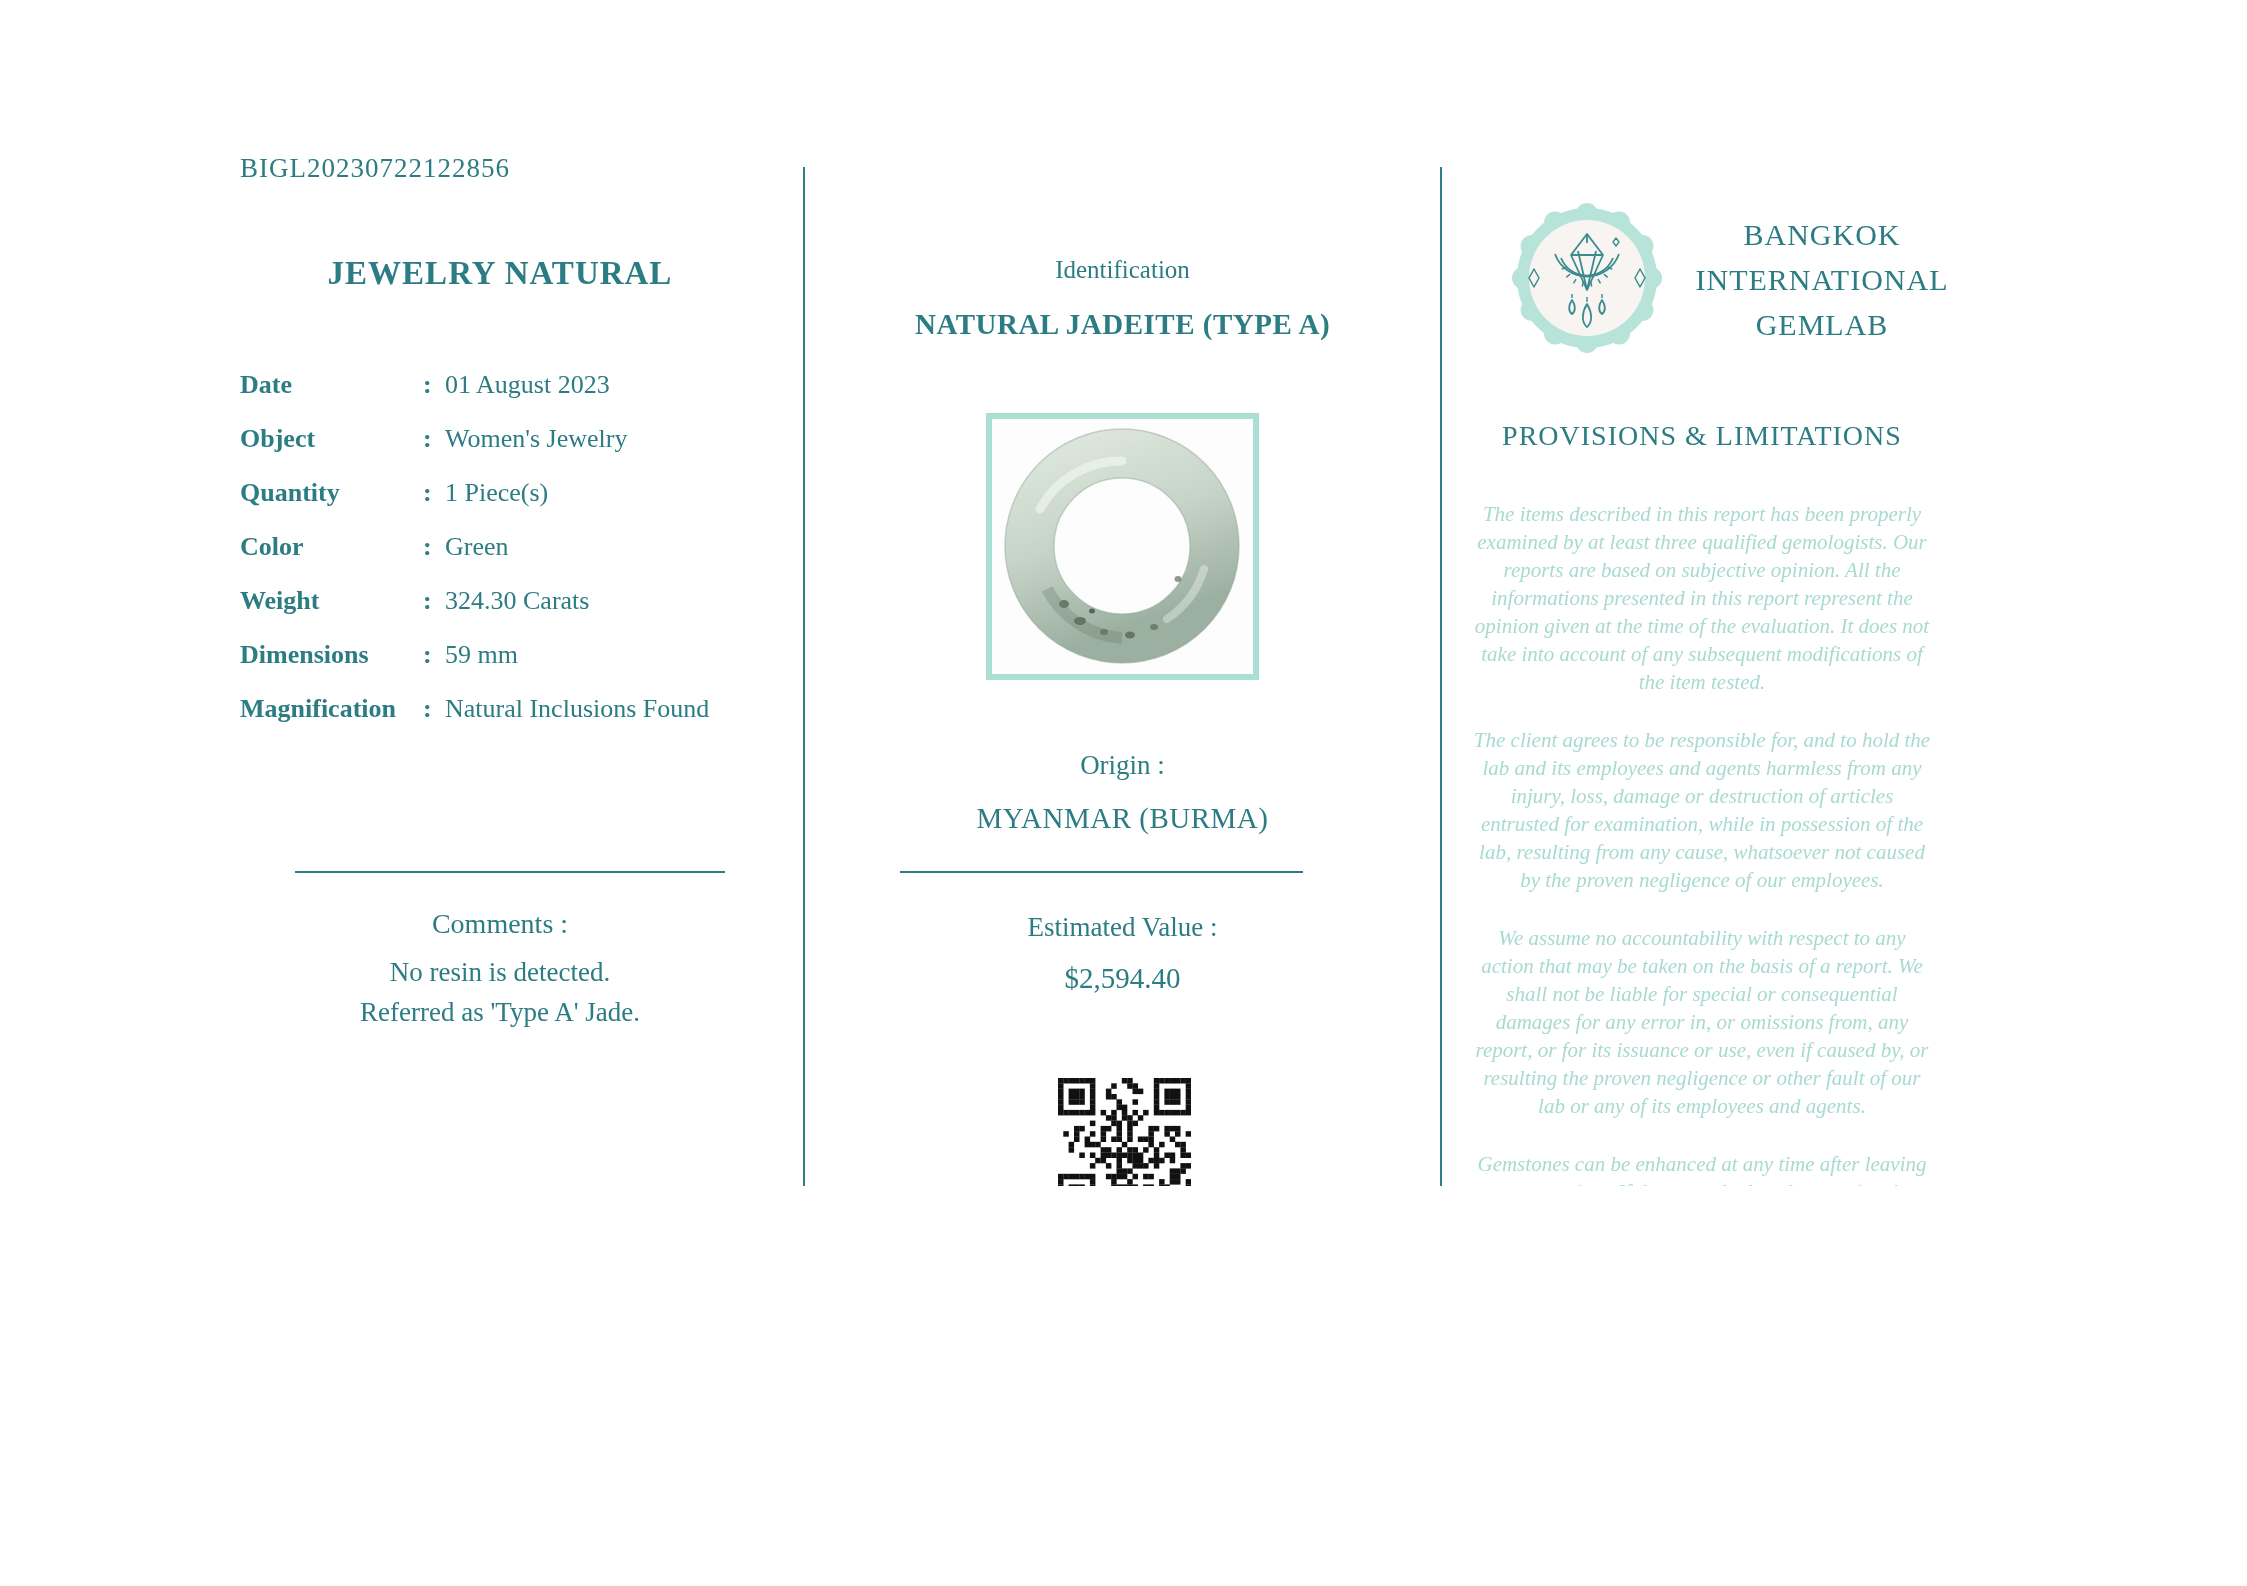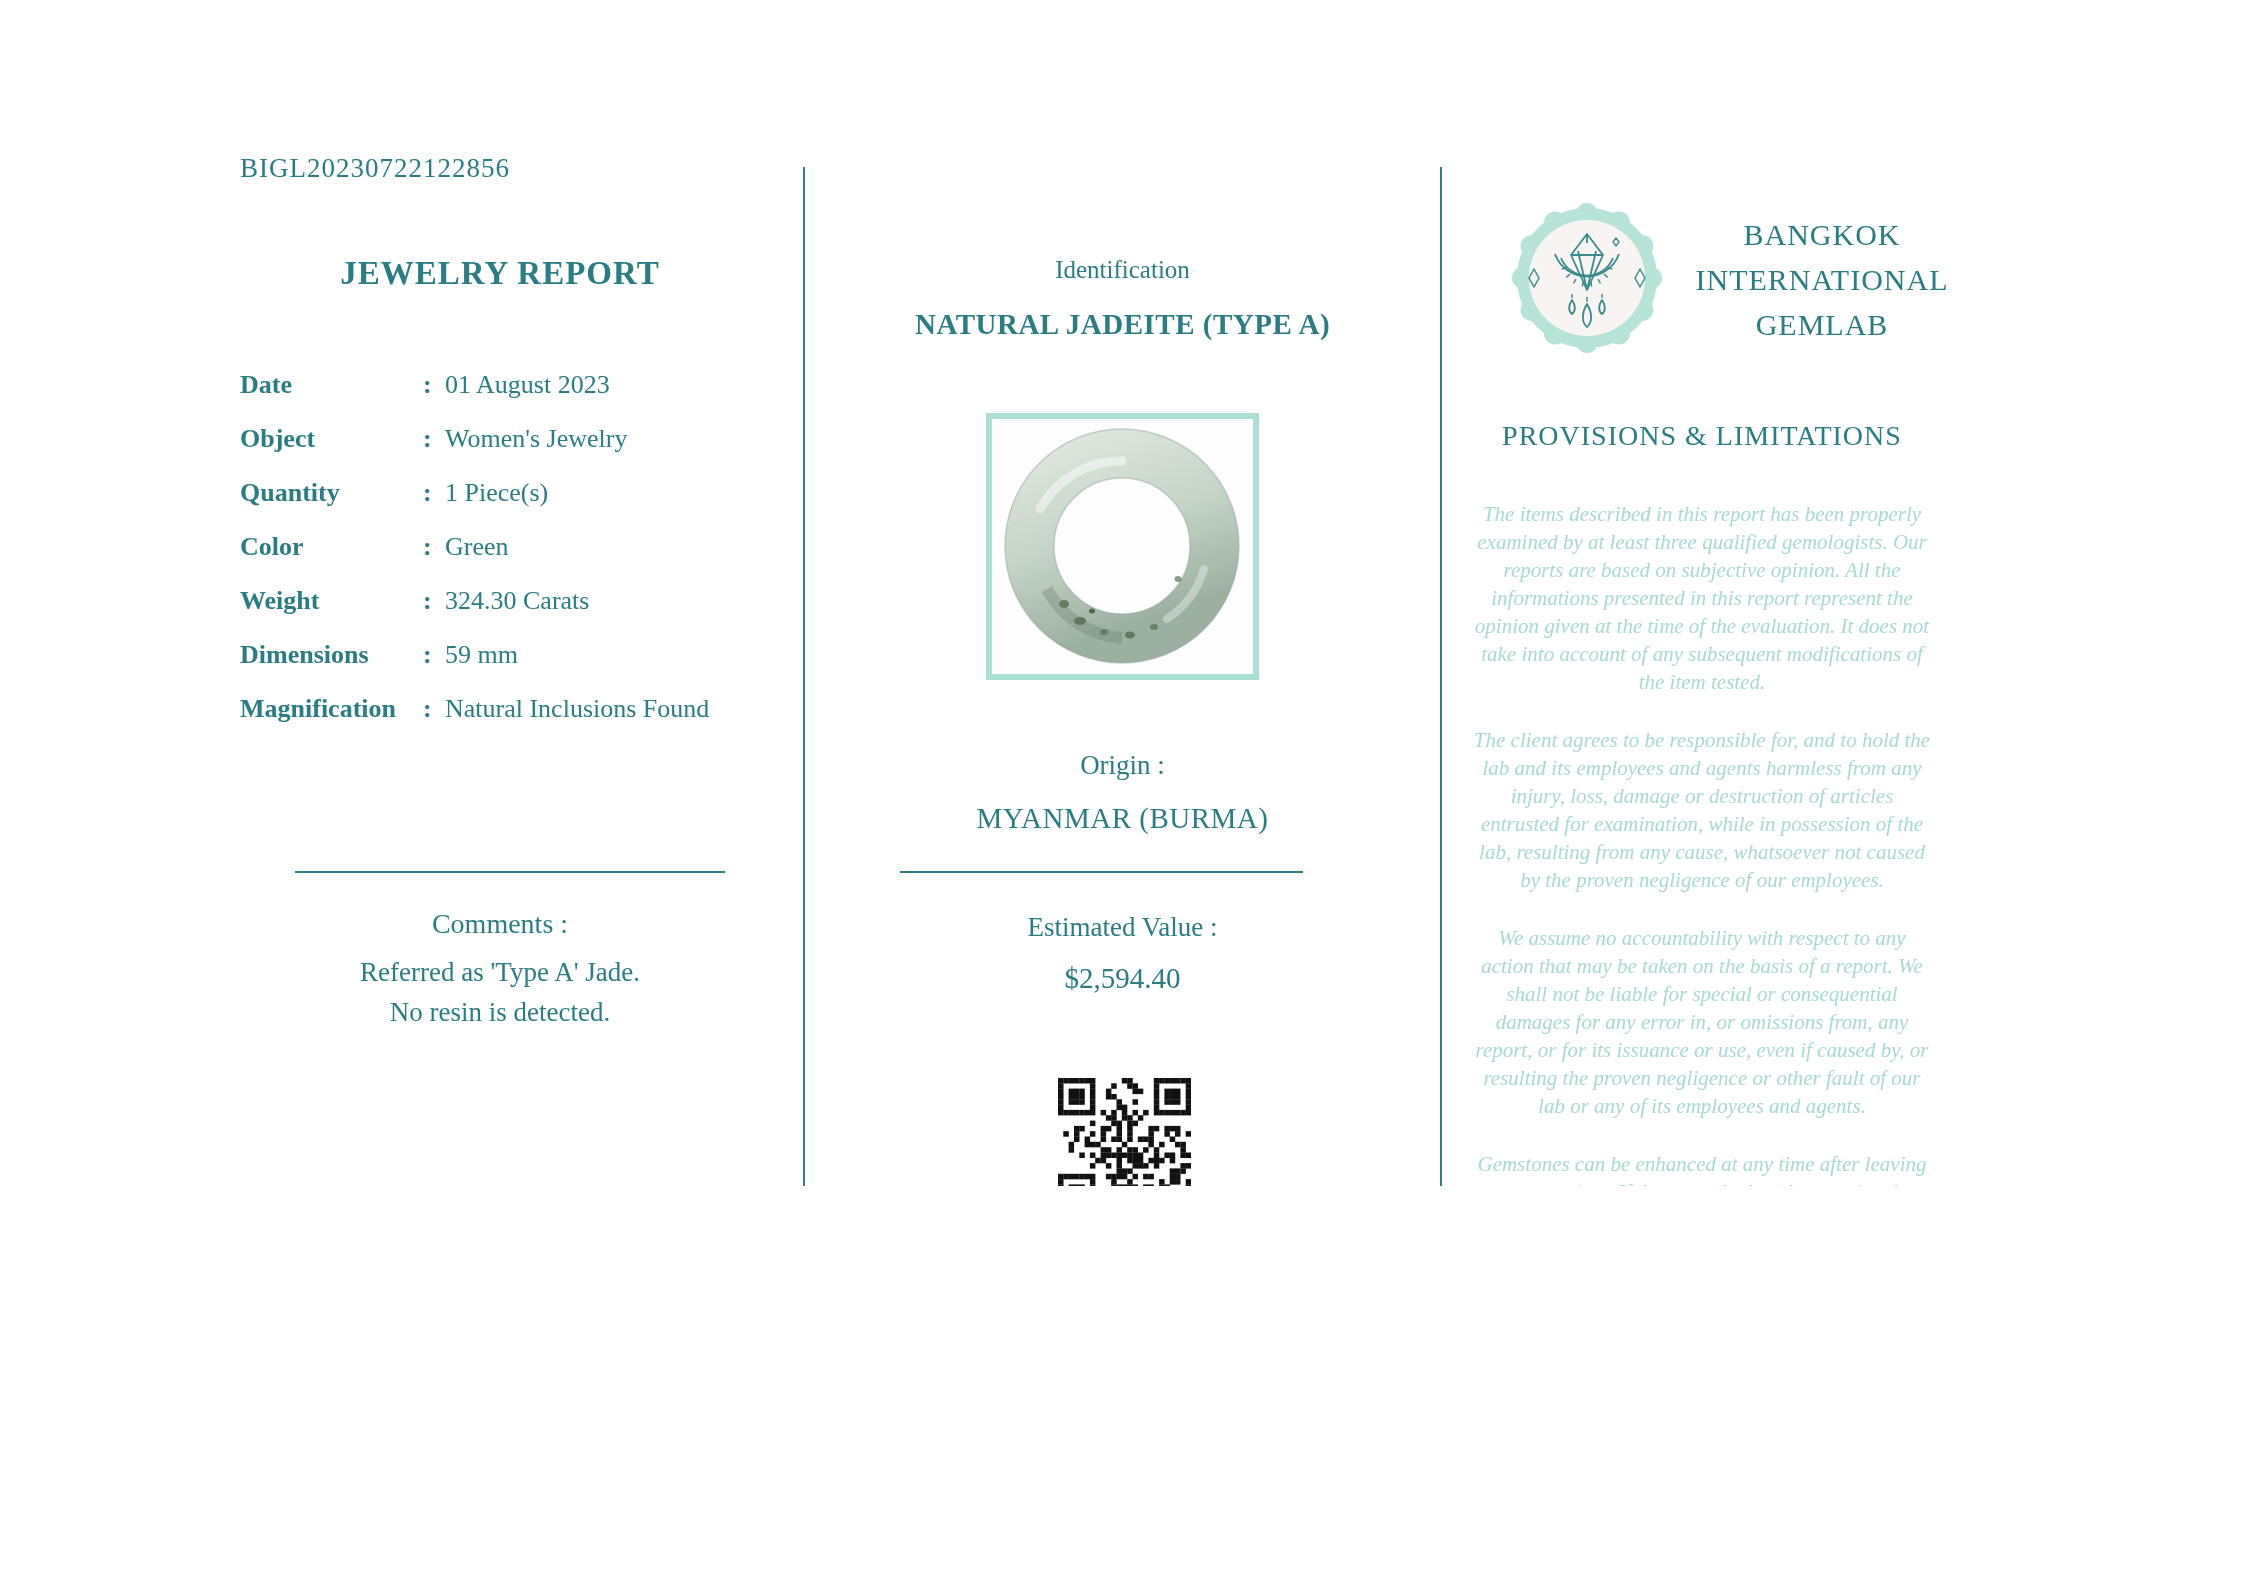--- a/index.html
+++ b/index.html
@@ -53,21 +53,21 @@
   .prov-body{left:1470px;top:500px;width:464px;text-align:center;font-size:21px;line-height:28px;font-style:italic;color:#a7dad0;}
   .prov-body p{margin:0 0 30px 0;}
 </style>
 </head>
 <body>
 
 <div class="page">
 
   <div class="abs report-no">BIGL20230722122856</div>
 
-  <div class="abs jr-title">JEWELRY REPORT</div>
+  <div class="abs jr-title">JEWELRY NATURAL</div>
 
   <div class="abs fields">
     <div class="frow">
       <span class="lbl">Date</span>
       <span class="col">:</span>
       <span class="val">01 August 2023</span>
     </div>
     <div class="frow">
       <span class="lbl">Object</span>
       <span class="col">:</span>
@@ -96,22 +96,22 @@
     <div class="frow">
       <span class="lbl">Magnification</span>
       <span class="col">:</span>
       <span class="val">Natural Inclusions Found</span>
     </div>
   </div>
 
   <div class="abs hline comments-line"></div>
   <div class="abs comments-head">Comments :</div>
   <div class="abs comments-body">
+    <div>No resin is detected.</div>
     <div>Referred as 'Type A' Jade.</div>
-    <div>No resin is detected.</div>
   </div>
 
   <div class="abs barcode">
     <svg id="barcode-svg" width="390" height="28" fill="#3a8b8f">
         <rect x="0.00" y="0" width="3.51" height="28"></rect>
         <rect x="6.46" y="0" width="1.35" height="28"></rect>
         <rect x="10.77" y="0" width="1.35" height="28"></rect>
         <rect x="17.24" y="0" width="3.51" height="28"></rect>
         <rect x="25.86" y="0" width="3.51" height="28"></rect>
         <rect x="34.48" y="0" width="1.35" height="28"></rect>

